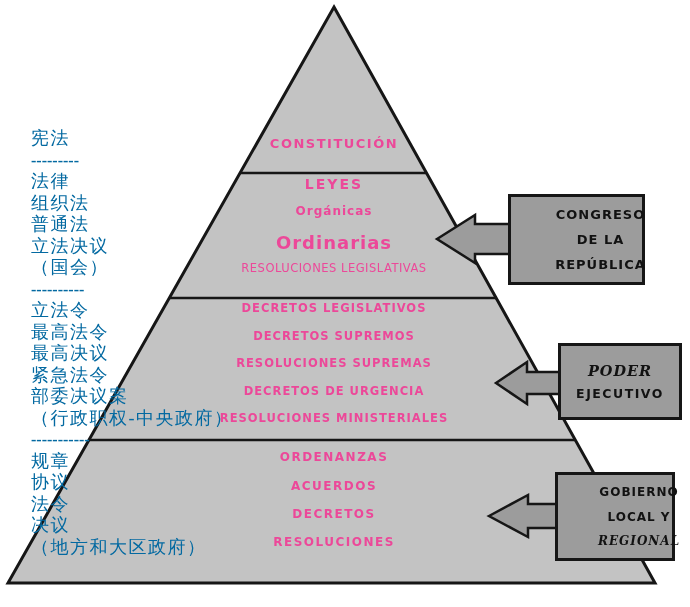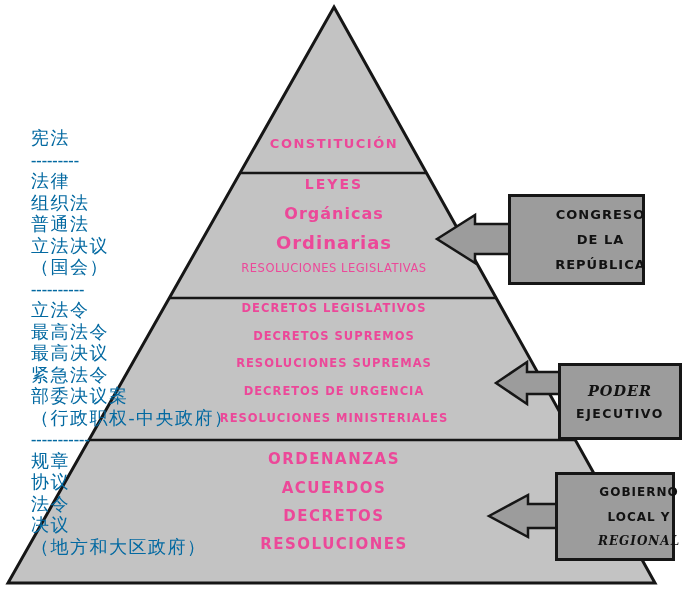--- a/index.html
+++ b/index.html
@@ -12,35 +12,35 @@
            font-family:Liberation Serif, serif;
            font-size:18px;letter-spacing:1.5px;}
   #leftcol div{height:21.5px;line-height:21.5px;white-space:nowrap;}
   #leftcol .dash{letter-spacing:0;font-weight:bold;font-size:16px;}
 
   
   .plbl{position:absolute;left:134px;width:400px;text-align:center;color:#ec4899;
         white-space:nowrap;z-index:2;}
   .t1{top:136px;font-size:13px;font-weight:bold;letter-spacing:1.5px;}
   .t2a{top:176px;font-size:14px;font-weight:bold;letter-spacing:2px;}
-  .t2b{top:204px;font-size:16px;font-weight:bold;letter-spacing:1px;}
+  .t2b{top:204px;font-size:12px;font-weight:bold;letter-spacing:1px;}
   .t2c{top:232px;font-size:18px;font-weight:bold;letter-spacing:1px;}
   .t2d{top:261px;font-size:11.5px;font-weight:normal;letter-spacing:.5px;}
   .t3{font-size:11.5px;font-weight:bold;letter-spacing:1px;}
   .t3a{top:301px;} .t3b{top:329px;} .t3c{top:356px;} .t3d{top:384px;} .t3e{top:411px;}
-  .t4{font-size:15px;font-weight:bold;letter-spacing:1.5px;}
+  .t4{font-size:12px;font-weight:bold;letter-spacing:1.5px;}
   .t4a{top:450px;} .t4b{top:479px;} .t4c{top:507px;} .t4d{top:535px;}
 
   
   .callout{position:absolute;box-sizing:border-box;background:#9c9c9c;border:3px solid #161616;
            display:flex;flex-direction:column;justify-content:space-evenly;align-items:center;
            text-align:center;color:#121212;z-index:2;padding-left:48px;}
   #congreso{left:508px;top:194px;width:137px;height:91px;
             font-size:13px;font-weight:600;letter-spacing:1px;}
-  #ejecutivo{left:558px;top:343px;width:124px;height:77px;padding:10px 0;margin-top:20px;}
+  #ejecutivo{left:558px;top:343px;width:124px;height:77px;padding:10px 0;}
   #ejecutivo .poder{font-family:"DejaVu Serif","Liberation Serif",serif;
                     font-weight:bold;font-style:italic;font-size:14.5px;letter-spacing:1px;}
   #ejecutivo .ejec{font-size:12.5px;font-weight:600;letter-spacing:1.5px;}
   #gobierno{left:555px;top:472px;width:120px;height:89px;
             font-size:12px;font-weight:600;letter-spacing:1px;}
   #gobierno .regional{font-style:italic;font-family:"DejaVu Serif","Liberation Serif",serif;}
 </style>
 </head>
 <body>
 

